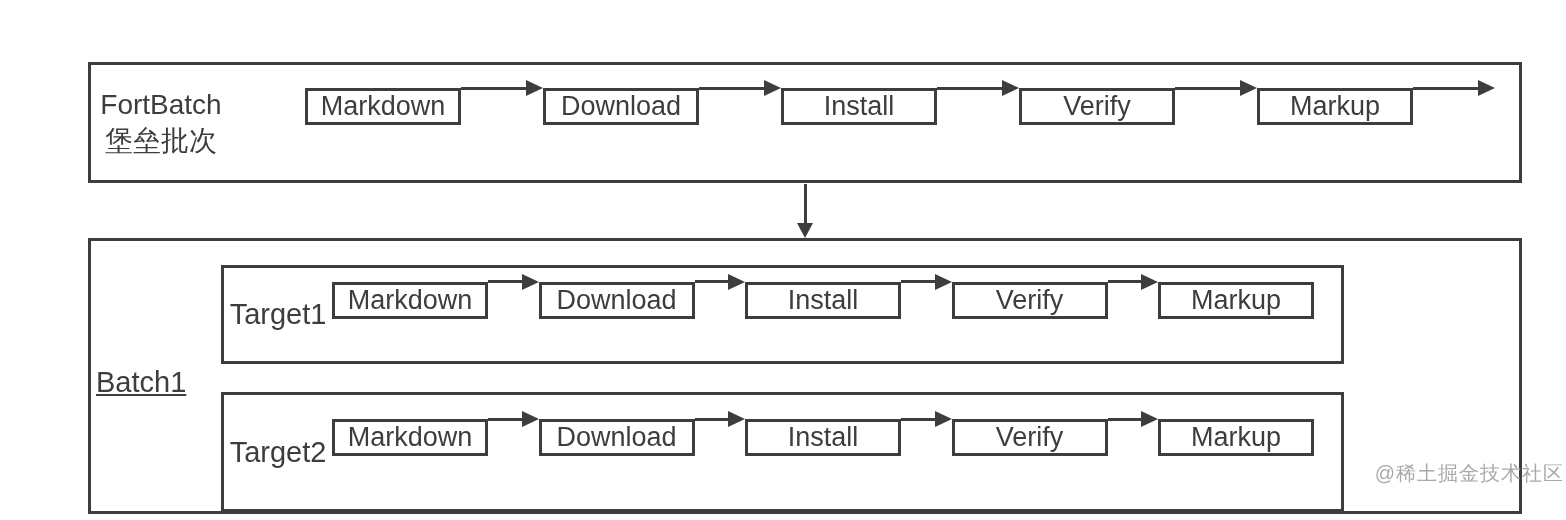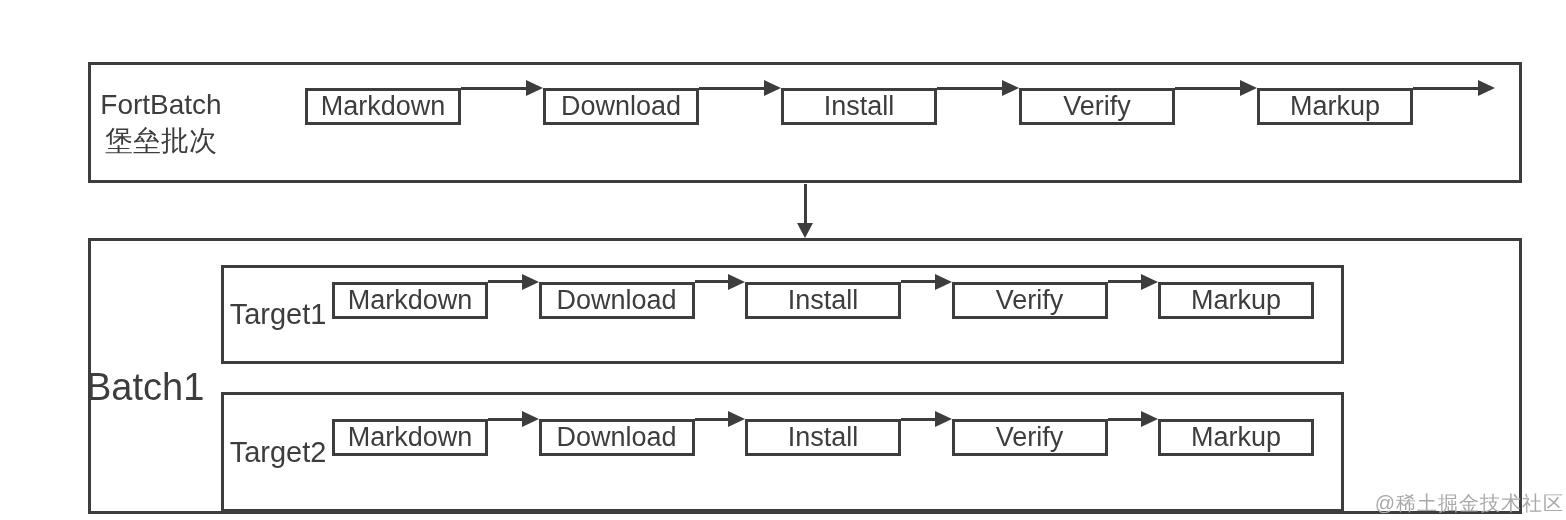--- a/index.html
+++ b/index.html
@@ -31,22 +31,23 @@
   .fort-label {
     position: absolute;
     left: 90px; top: 87px; width: 142px;
     text-align: center;
     font-size: 28px;
     line-height: 36px;
     white-space: nowrap;
   }
   .batch-label {
     position: absolute;
-    left: 86px; top: 366px;
-    font-size: 38px;
+    left: 96px; top: 366px;
+    font-size: 29px;
+    text-decoration: underline;
   }
   .target-label {
     position: absolute;
     left: 0; top: 0; bottom: 0; width: 108px;
     display: flex;
     align-items: center;
     justify-content: center;
     font-size: 29px;
     white-space: nowrap;
   }
@@ -112,21 +113,21 @@
     position: absolute;
     left: 50%; top: 39px;
     transform: translateX(-50%);
     width: 0; height: 0;
     border-top: 15px solid var(--line, #3d3d3d);
     border-left: 8px solid transparent;
     border-right: 8px solid transparent;
   }
   .watermark {
     position: absolute;
-    right: 2px; top: 490px;
+    right: 2px; top: 460px;
     font-size: 20px;
     letter-spacing: 1px;
     color: var(--watermark, #a9a9a9);
   }
   i { font-style: normal; display: block; }
 </style>
 </head>
 <body>
 
 <div class="page">

